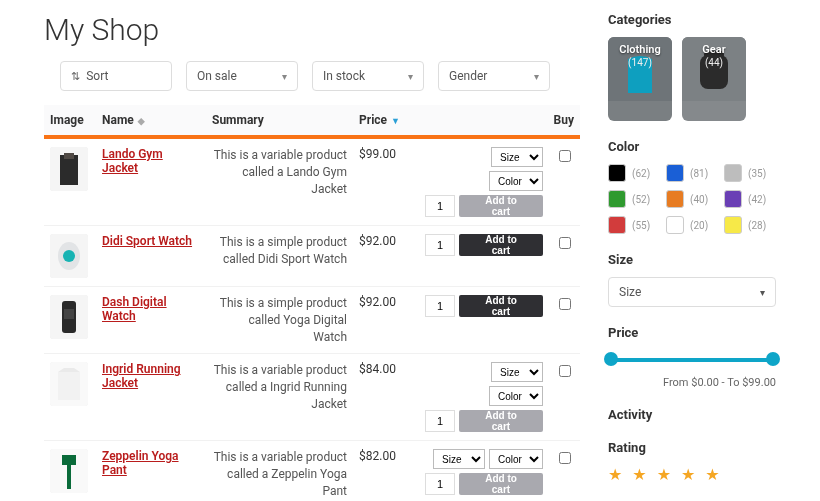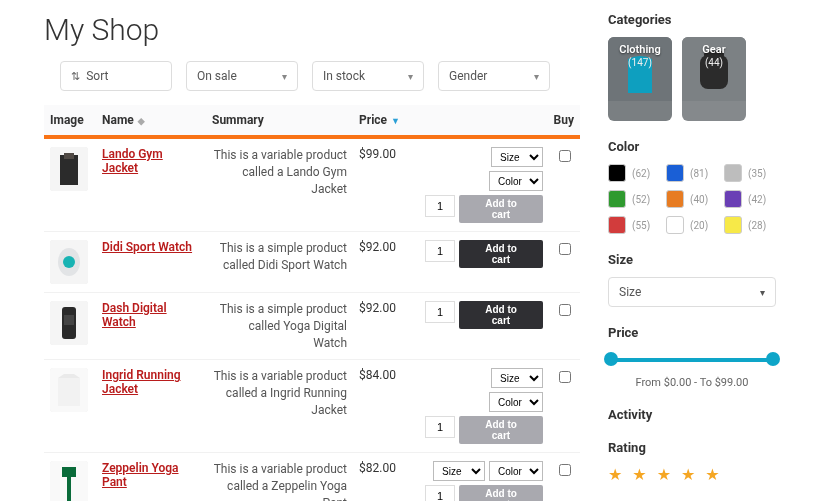--- a/index.html
+++ b/index.html
@@ -25,21 +25,21 @@
   td.name { width:110px; }
   td.name a { color:#b91c1c; font-weight:600; text-decoration:underline; cursor:pointer; }
   td.summary { color:#555; line-height:1.4;text-align:right; }
   td.price { width:66px; color:#333; }
   td.buy { width:130px; }
   .buywrap { display:flex; flex-direction:column; gap:4px; align-items:flex-end; }
   .varrow { display:flex; gap:4px; }
   .varsel { height:20px; font-size:10px; border:1px solid #bbb; background:#fff; padding:0 4px; min-width:52px; }
   .qtycart { display:flex; gap:4px; }
   .qty { width:30px; height:22px; border:1px solid #ddd; background:#fff; text-align:center; font-size:11px; }
-  .addbtn { height:28px; border:none; color:#fff; font-size:10px; padding:0 17px; font-weight:600; cursor:pointer; border-radius:2px; }
+  .addbtn { height:22px; border:none; color:#fff; font-size:10px; padding:0 17px; font-weight:600; cursor:pointer; border-radius:2px; }
   .addbtn.enabled { background:#2f2f33; }
   .addbtn.disabled { background:#a9a9af; cursor:default; }
   td.chk { width:22px; text-align:right; }
   input[type=checkbox] { width:12px; height:12px; }
 
   .side { width:168px; flex:0 0 168px; font-size:13px; color:#333; }
   .side h3 { font-size:13px; font-weight:700; margin:0 0 10px 0; }
   .side .section { margin-bottom:18px; }
   .cats { display:flex; gap:10px; }
   .cat { width:64px; height:84px; border-radius:6px; position:relative; overflow:hidden; cursor:pointer; }
@@ -47,21 +47,21 @@
   .catcount { position:absolute; top:20px; left:0; right:0; text-align:center; color:#eee; font-size:10px; }
   .swgrid { display:grid; grid-template-columns:repeat(3, 1fr); gap:8px 6px; }
   .swline { display:flex; align-items:center; gap:6px; }
   .sw { width:18px; height:18px; border-radius:3px; border:1px solid #ccc; cursor:pointer; }
   .swcnt { font-size:10px; color:#999; }
   .sizebox { width:100%; height:30px; border:1px solid #ddd; border-radius:4px; display:flex; align-items:center; padding:0 10px; font-size:12px; color:#555; cursor:pointer; }
   .sizebox .chev { margin-left:auto; font-size:10px; color:#555; }
   .slider { position:relative; height:20px; }
   .track { position:absolute; top:8px; left:0; right:0; height:4px; background:#0ea5c8; border-radius:3px; }
   .knob { position:absolute; top:2px; width:14px; height:14px; border-radius:50%; background:#0ea5c8; cursor:pointer; }
-  .pricerange { text-align:center; font-size:11px; color:#666; margin-top:6px; }
+  .pricerange { text-align:right; font-size:11px; color:#666; margin-top:6px; }
   .stars { color:#f5a623; font-size:16px; letter-spacing:3px; cursor:pointer; }
 </style>
 </head>
 <body>
 
 <div class="page">
   <div class="main">
     <h1>My Shop</h1>
 
     <div class="filterbar">

